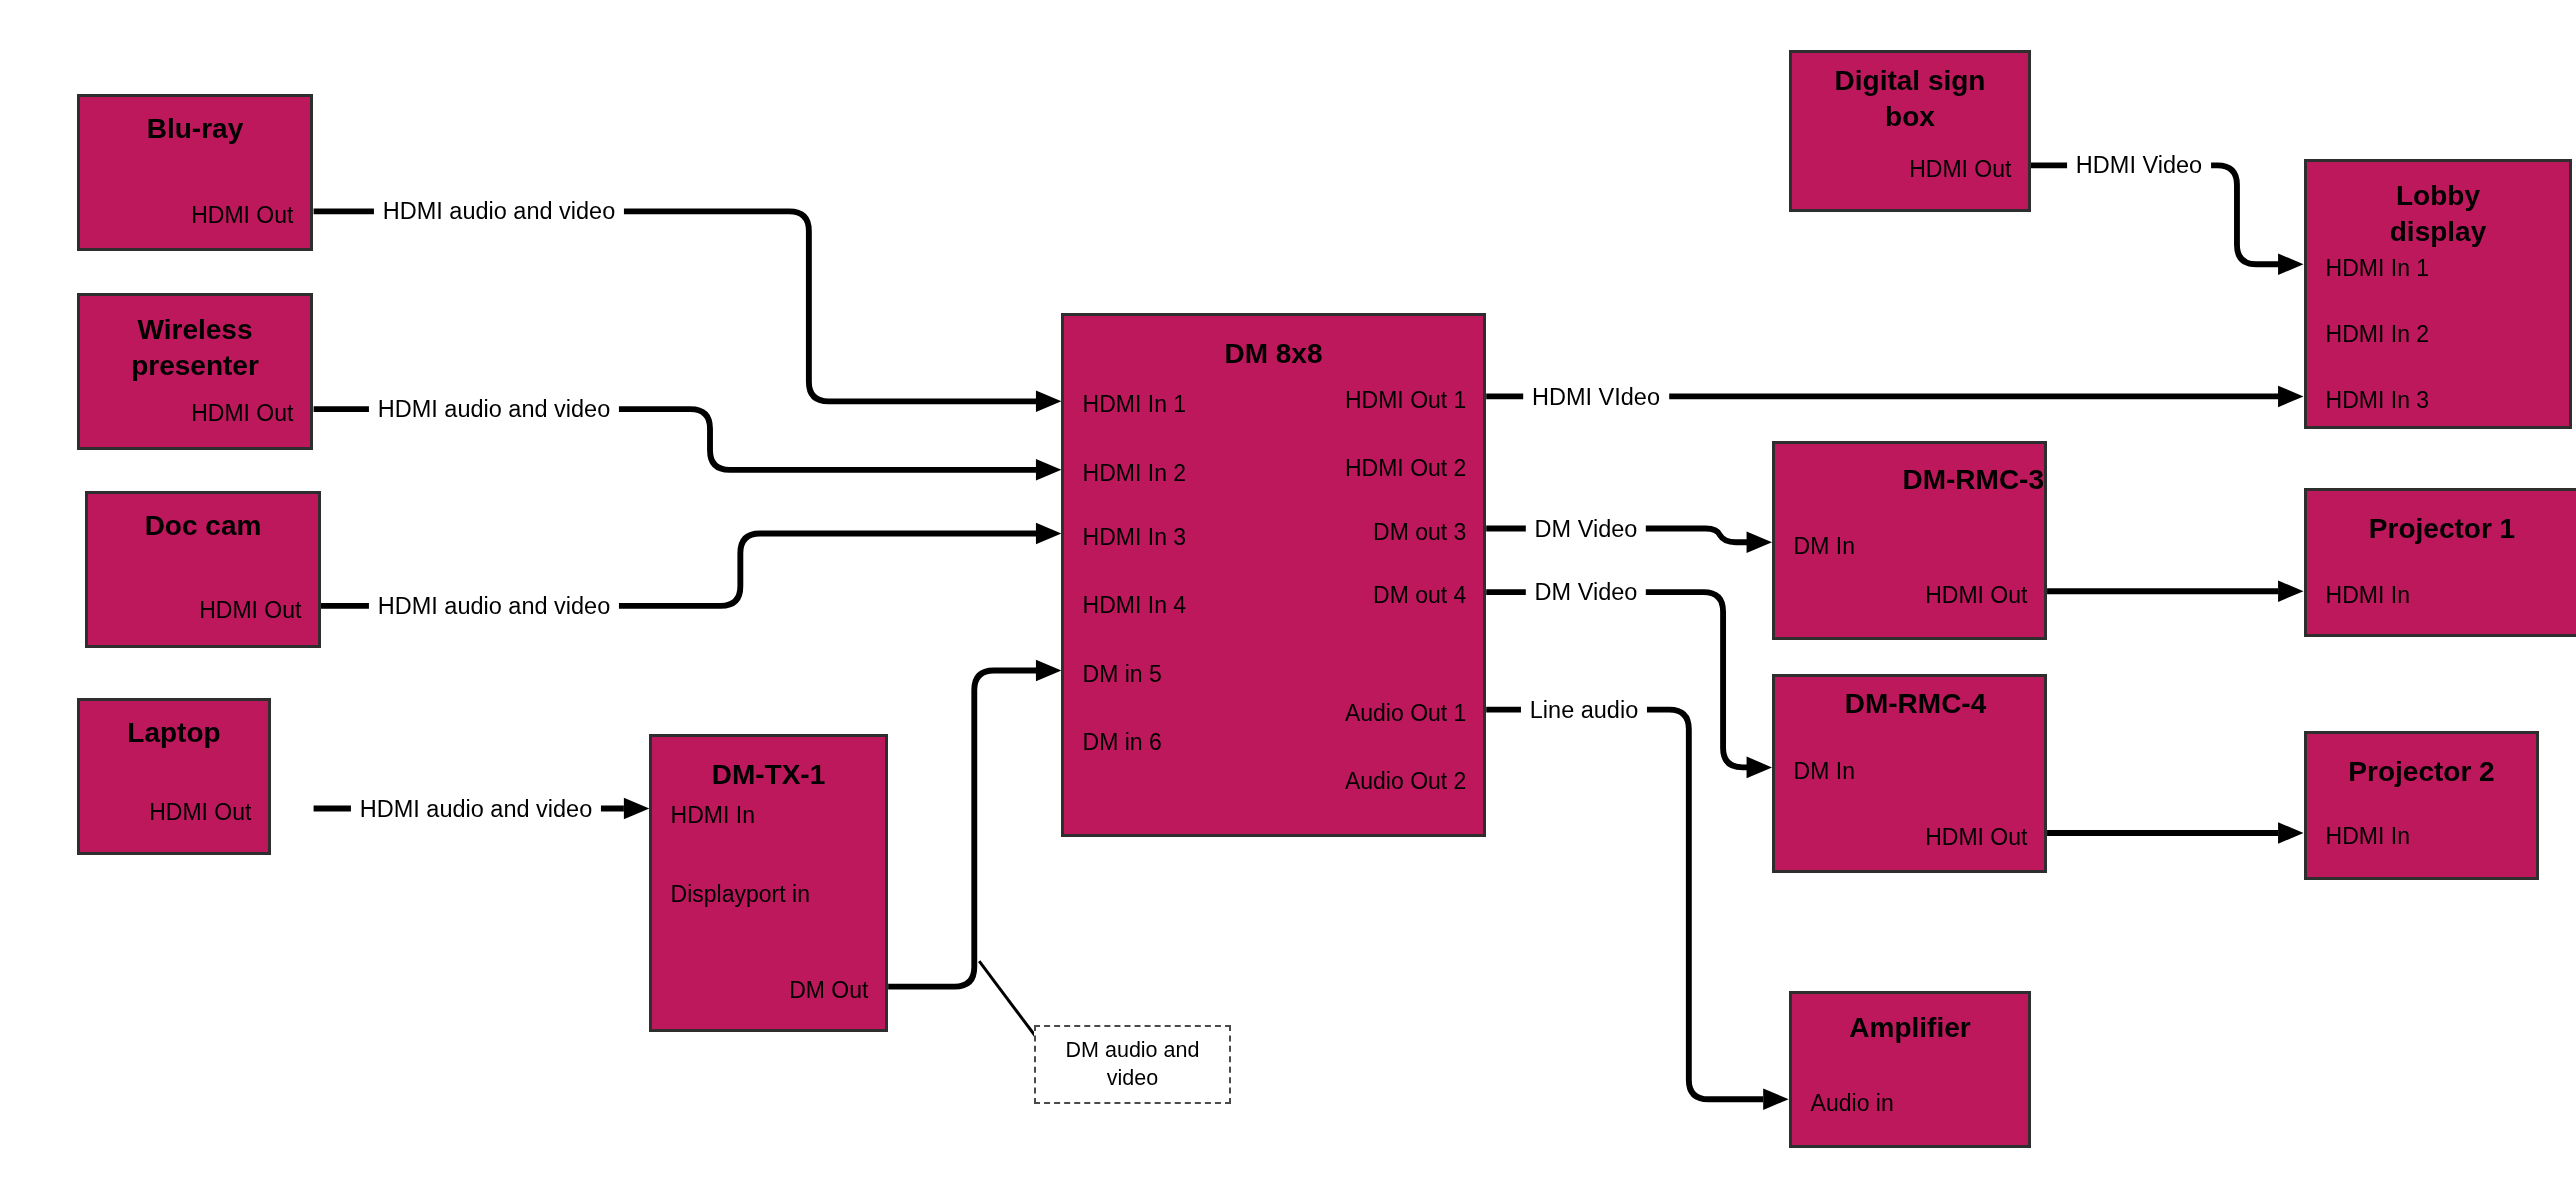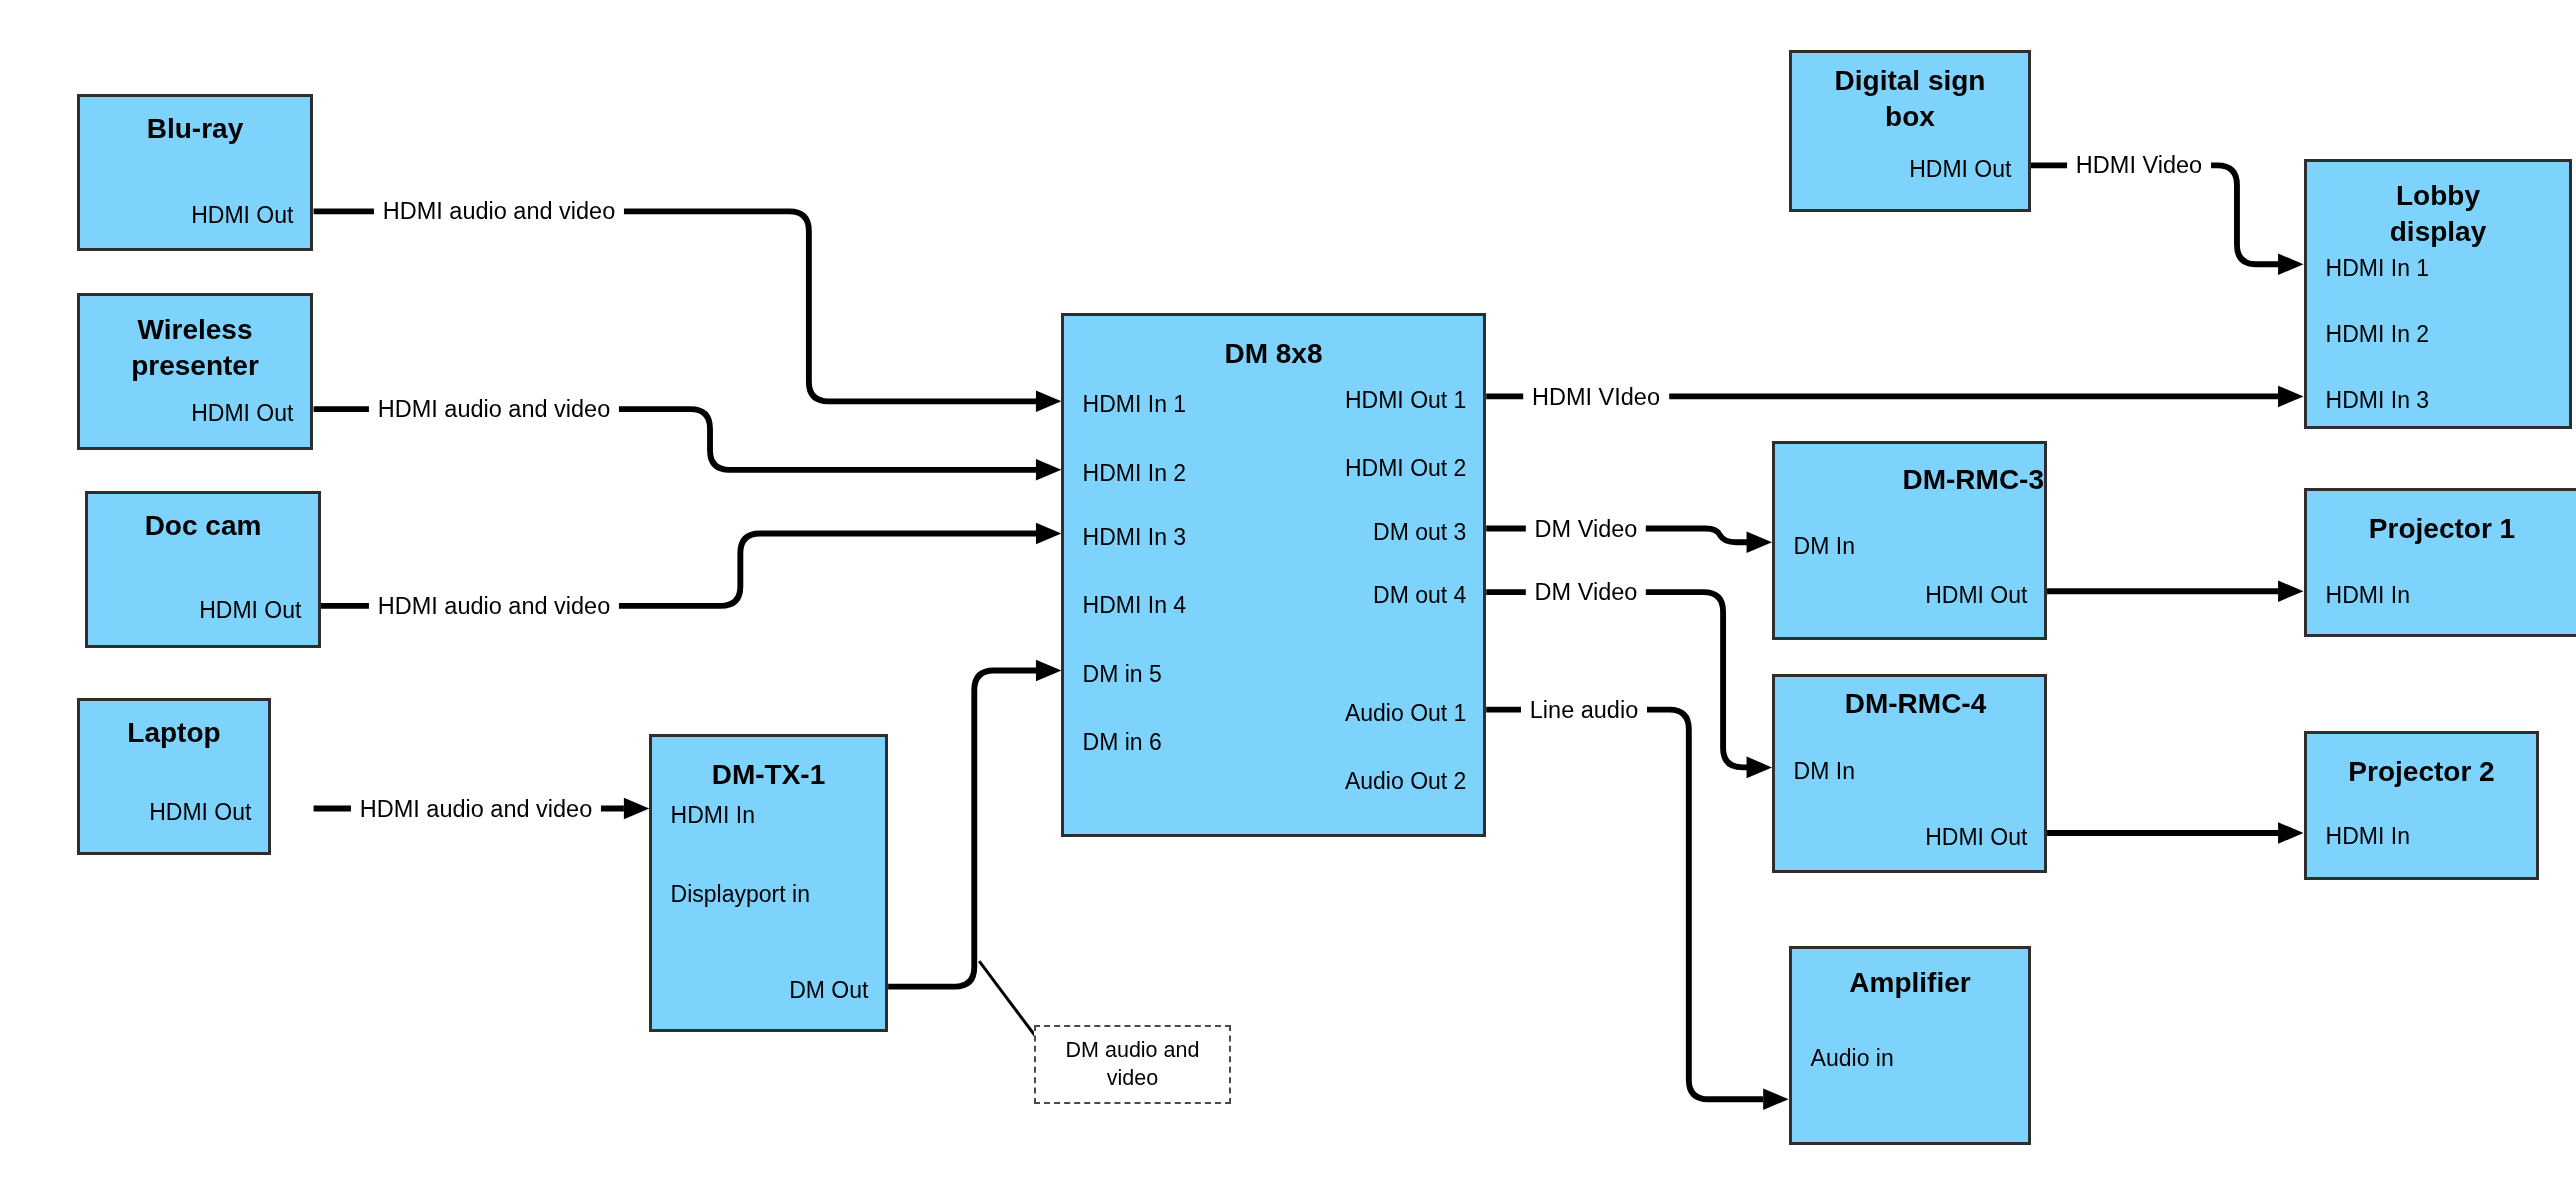--- a/index.html
+++ b/index.html
@@ -4,21 +4,21 @@
 <style>
   html,body{margin:0;padding:0;background:#fff;}
   .canvas{position:relative;width:2576px;height:1201px;background:#fff;
           font-family:"Liberation Sans",sans-serif;color:#000;overflow:hidden;}
   svg.wires{position:absolute;left:0;top:0;width:2576px;height:1201px;}
   svg.wires path{fill:none;stroke:#000;stroke-width:6;}
   svg.wires path.leader{stroke-width:3;}
   svg.wires polygon{fill:#000;stroke:none;}
   .wire-label{position:absolute;transform:translate(-50%,-50%);background:#fff;
               padding:0 8.8px;font-size:23.5px;line-height:29px;white-space:nowrap;z-index:2;}
-  .node{position:absolute;background:#7dd3fc;border:3.9px solid #2e2e2e;box-sizing:border-box;z-index:3;text-decoration:underline;}
+  .node{position:absolute;background:#be185d;border:3.9px solid #2e2e2e;box-sizing:border-box;z-index:3;text-decoration:underline;}
   .node .title{position:absolute;left:0;right:0;text-align:center;font-weight:bold;
                font-size:28px;line-height:36px;}
   .node .title span{display:block;}
   .port{position:absolute;font-size:23px;line-height:32px;white-space:nowrap;}
   .port.l{left:18.6px;}
   .port.r{right:16.6px;text-align:right;}
   .annotation{position:absolute;border:2px dashed #4a4a4a;box-sizing:border-box;
               display:flex;align-items:center;justify-content:center;text-align:center;
               font-size:21.5px;line-height:27.4px;padding:3.9px 13.7px;background:#fff;z-index:2;}
 </style>
@@ -179,21 +179,21 @@
     <span class="port r" style="top:144px;">HDMI Out</span>
   </div>
 
   <div class="node" style="left:2304px;top:731px;width:235px;height:149px;">
     <div class="title" style="top:19.6px;">
         <span>Projector 2</span>
       </div>
     <span class="port l" style="top:86px;">HDMI In</span>
   </div>
 
-  <div class="node" style="left:1789px;top:946px;width:242px;height:199px;">
+  <div class="node" style="left:1789px;top:991px;width:242px;height:157px;">
     <div class="title" style="top:15.7px;">
         <span>Amplifier</span>
       </div>
     <span class="port l" style="top:93px;">Audio in</span>
   </div>
 
 </div>
 
 
 </body></html>

